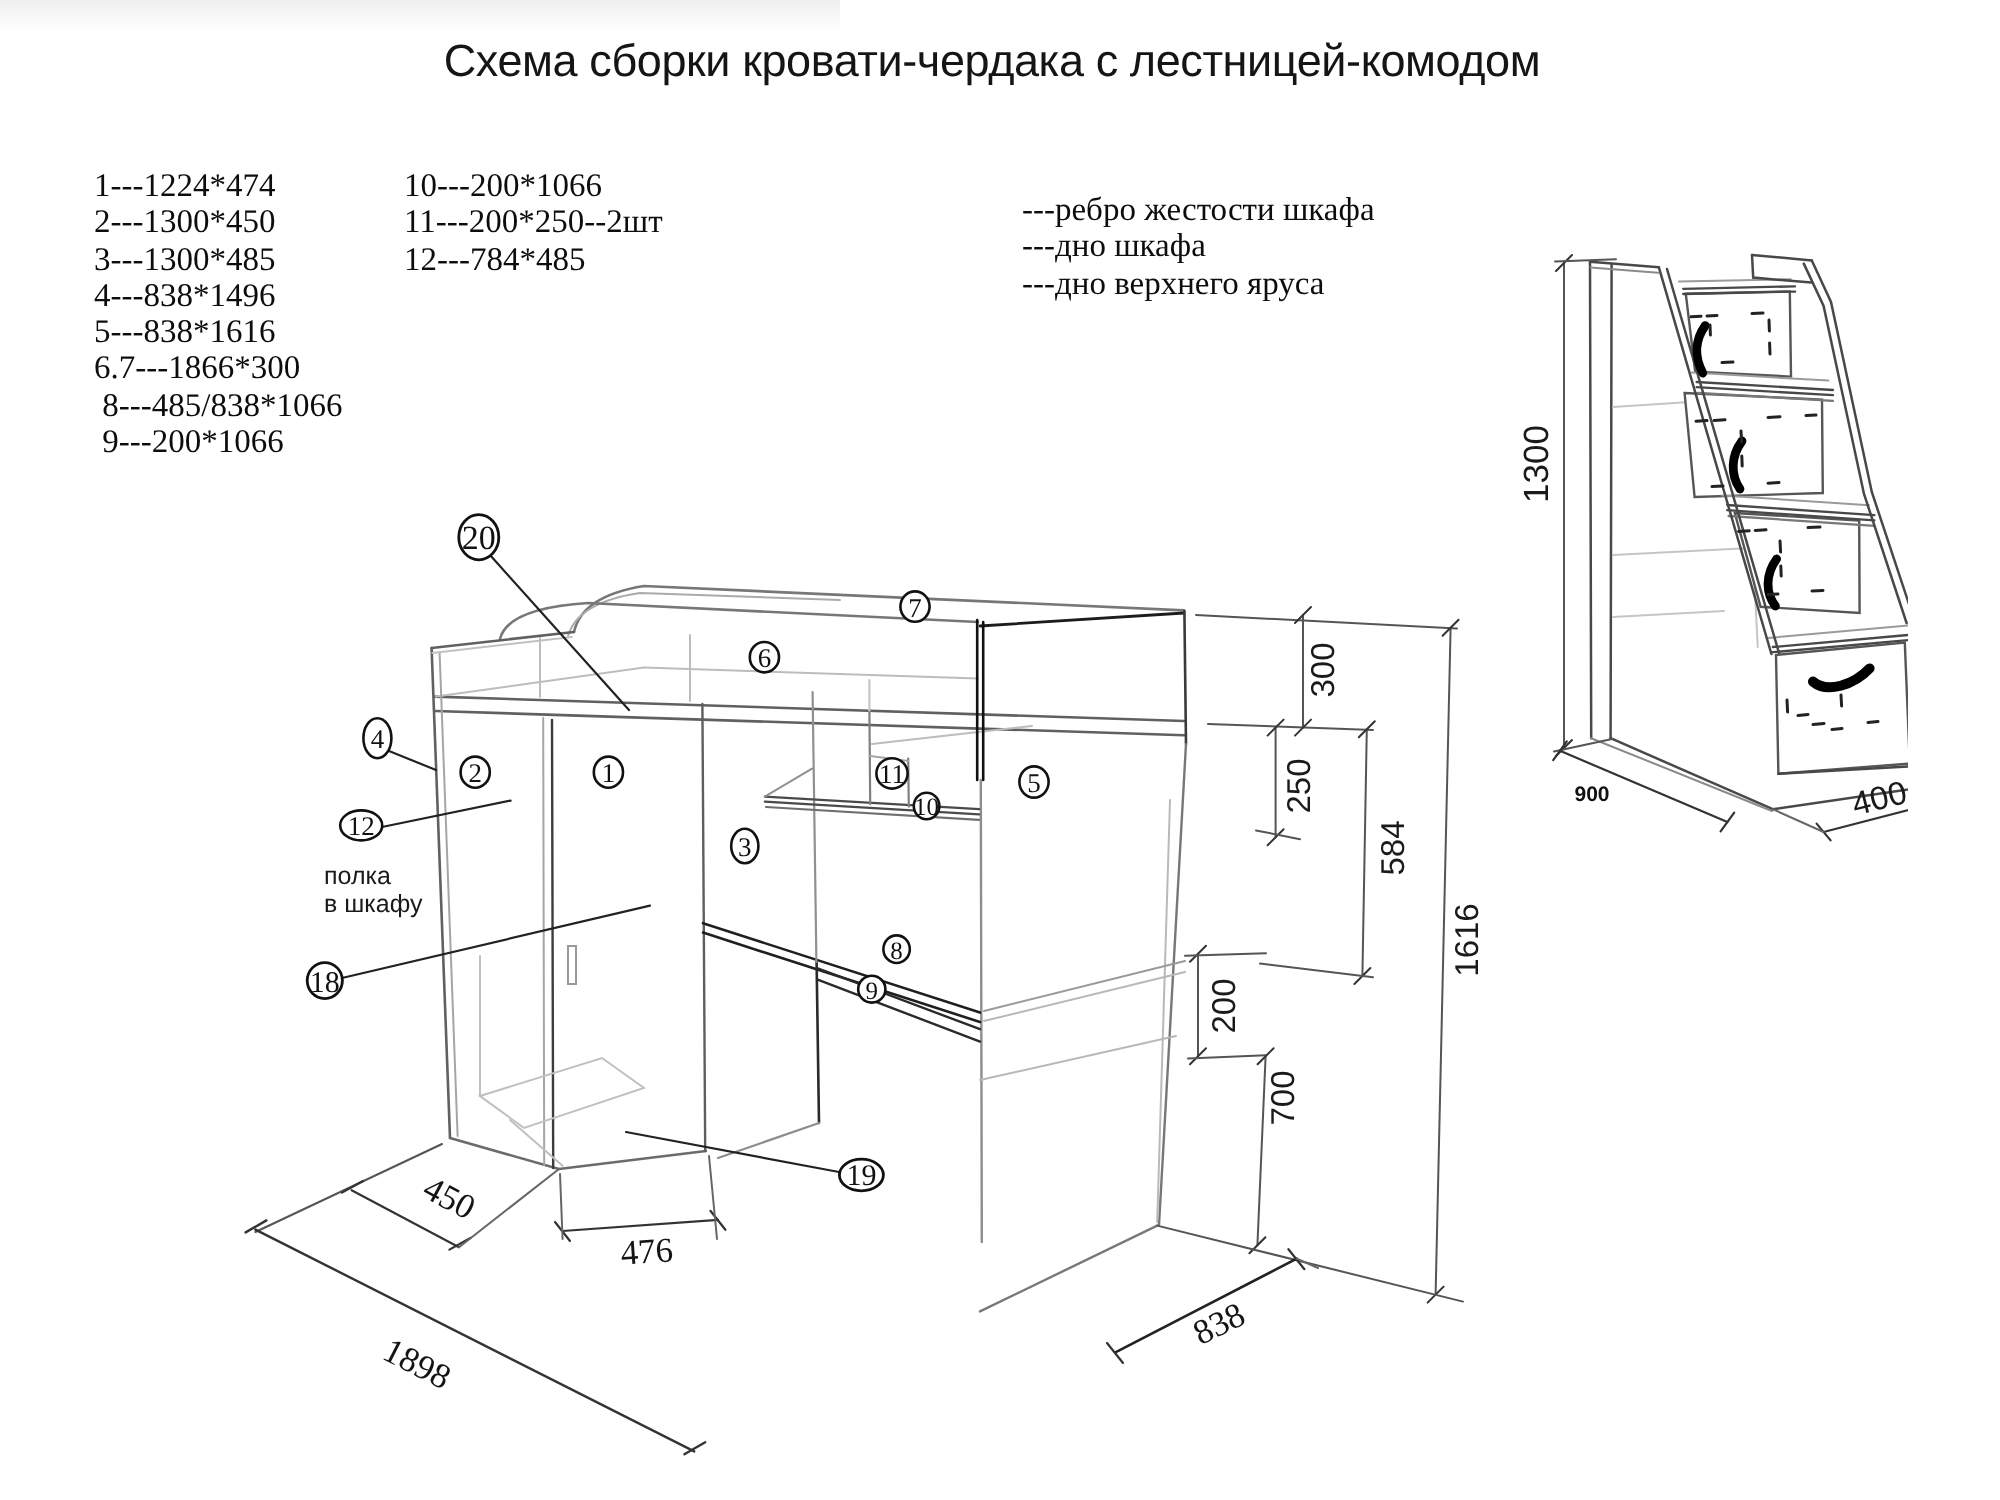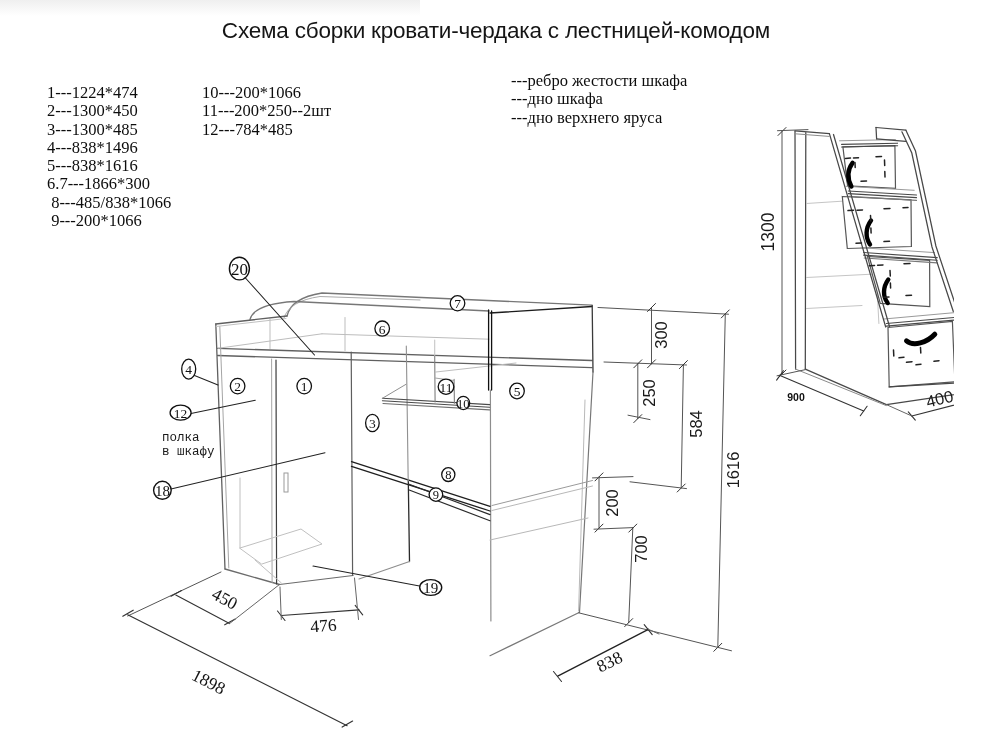--- a/index.html
+++ b/index.html
@@ -22,25 +22,25 @@
 5---838*1616
 6.7---1866*300
  8---485/838*1066
  9---200*1066</div>
 
 <div class="lst" style="left:202px;top:84px">10---200*1066
 11---200*250--2шт
 12---784*485</div>
 
 
-<div class="lst" style="left:511px;top:72px">---ребро жестости шкафа
+<div class="lst" style="left:511px;top:96px">---ребро жестости шкафа
 ---дно шкафа
 ---дно верхнего яруса</div>
 
-<div style="position:absolute;left:162px;top:431px;font-family:Liberation Mono, monospace;font-size:12.5px;line-height:14px;color:#1a1a1a">полка<br>в шкафу</div>
+<div style="position:absolute;left:162px;top:431px;font-family:Liberation Sans, sans-serif;font-size:12.5px;line-height:14px;color:#1a1a1a">полка<br>в шкафу</div>
 <svg width="1000" height="750" viewBox="0 0 1000 750">
 <g fill="none" stroke-linecap="round">
 
 <g stroke="#777" stroke-width="1.3">
 <path d="M287,316 Q291,298 322,293 L592,305.2"></path>
 <path d="M284,318 Q289,301 320,296.5 L420,300" stroke="#aaa" stroke-width="1"></path>
 </g>
 
 <g stroke="#777" stroke-width="1.3">
 <path d="M250,319.5 Q254,304 294,301.5 L489,311"></path>

